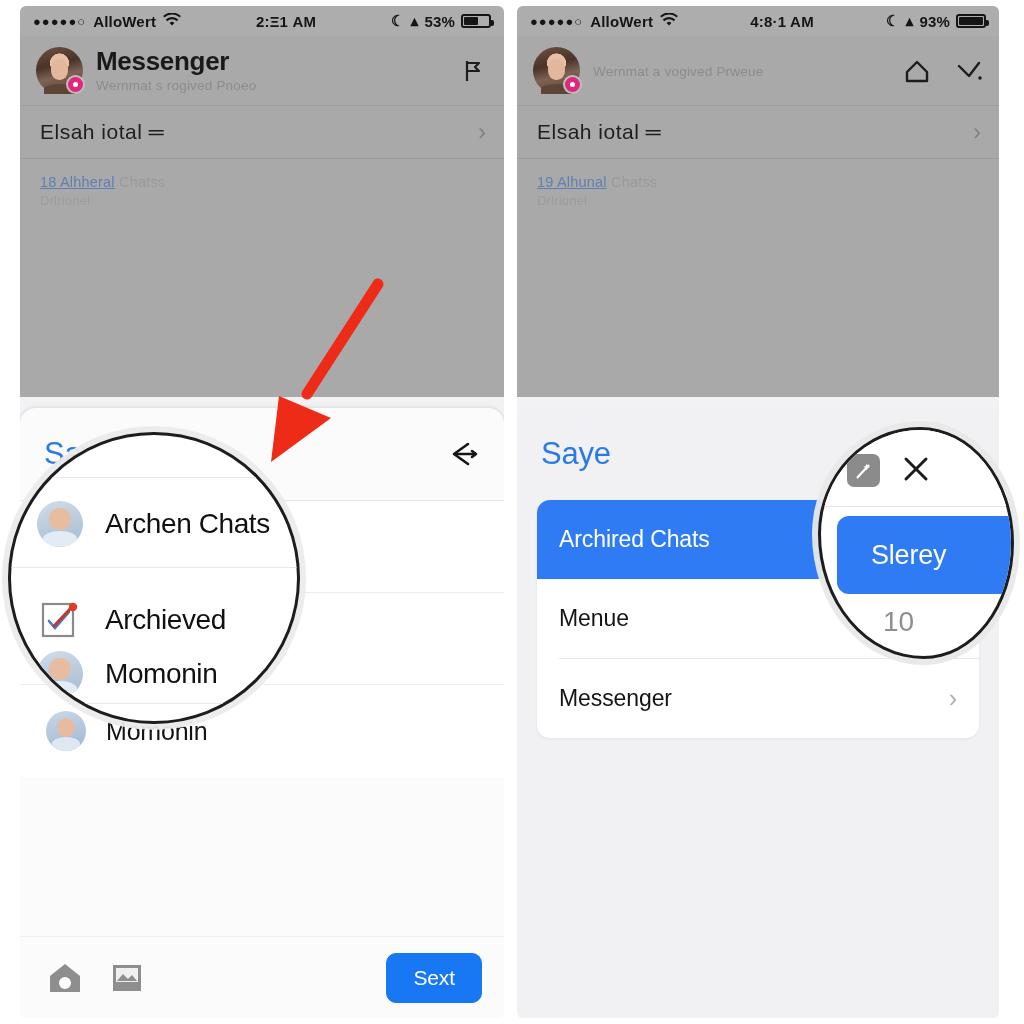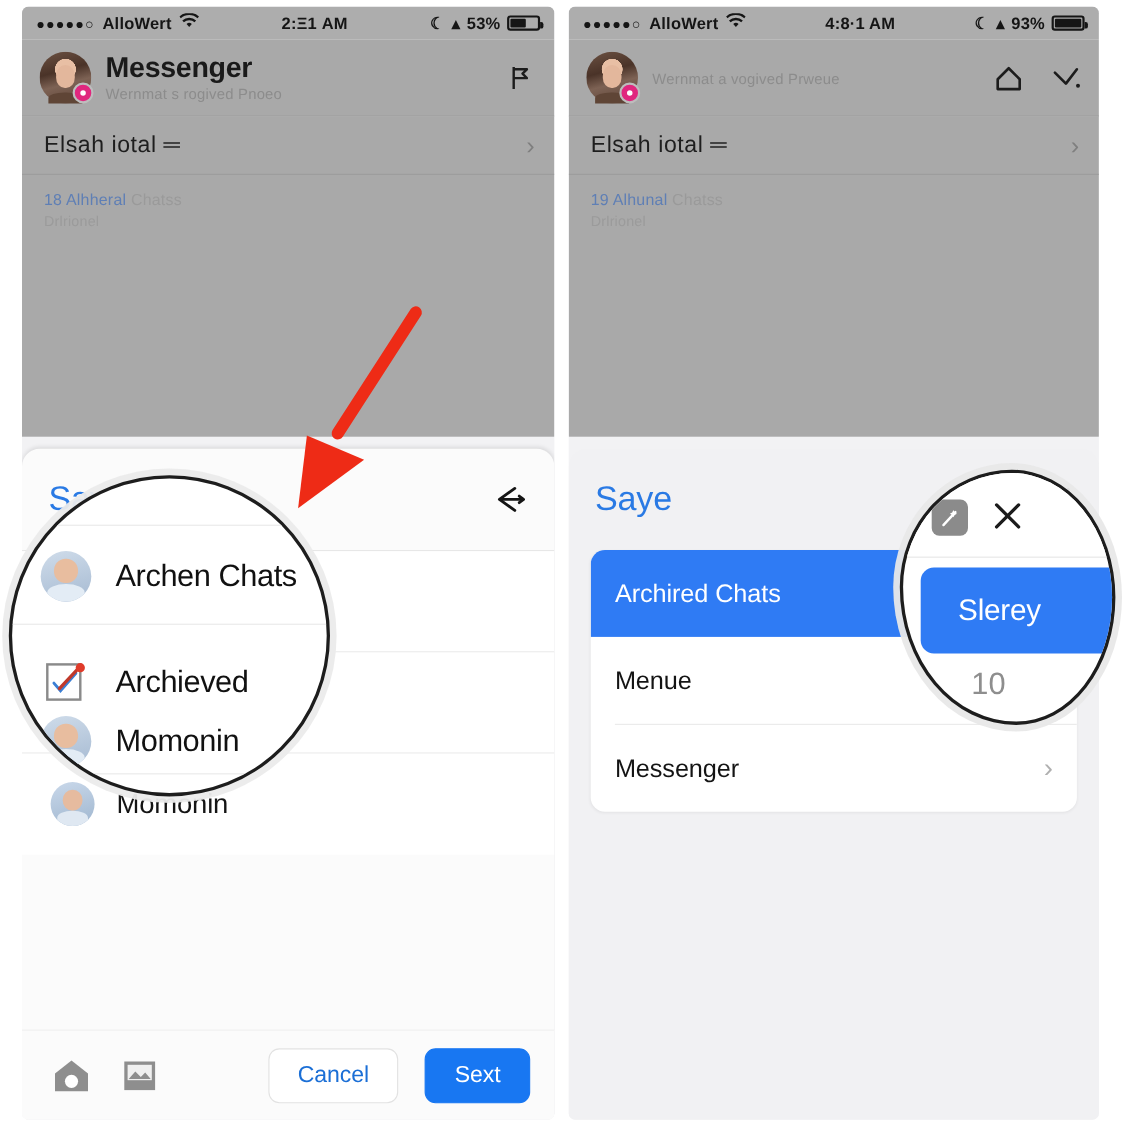--- a/index.html
+++ b/index.html
@@ -94,21 +94,21 @@
     height: 53px; display: flex; align-items: center;
     padding: 0 18px 0 20px;
     border-bottom: 1px solid #9b9b9b;
   }
   .search-text { flex: 1 1 auto; font-size: 21px; color: #1e1e1e; letter-spacing: .5px; }
   .chev-grey { color: #7f7f7f; font-size: 23px; line-height: 1; }
 
   
   .app-body { background: #a9a9a9; height: 238px; padding: 15px 20px 0; }
   .chats-line-1 { font-size: 14.5px; color: #9a9a9a; letter-spacing: .2px; }
-  .chats-line-1 b { color: #5f7fb5; font-weight: normal; }
+  .chats-line-1 b { color: #5f7fb5; font-weight: normal; text-decoration: underline; }
   .chats-line-2 { font-size: 13px; color: #9b9b9b; margin-top: 3px; letter-spacing: .2px; }
 
   
   .sheet {
     position: absolute; left: 0; right: 0;
     background: #fbfbfb;
     border-radius: 16px 16px 0 0;
   }
   .sheet-left  { top: 402px; bottom: 0; box-shadow: 0 -1px 4px rgba(0,0,0,.10); }
   .sheet-right { top: 402px; bottom: 0; background: #f1f1f3; }
@@ -346,21 +346,20 @@
           </svg>
         </span>
         <span class="tool-ico">
           <svg viewBox="0 0 38 38" width="38" height="38">
             <rect x="5" y="6" width="28" height="26" fill="#8e8e8e"></rect>
             <rect x="8" y="9" width="22" height="14" fill="#f0f0f0"></rect>
             <path d="M9 22l6-7 5 5 4-4 5 6z" fill="#8e8e8e"></path>
           </svg>
         </span>
         <span class="tb-spacer"></span>
-        <button class="btn">Cancel</button>
         <button class="btn btn-primary">Sext</button>
       </div>
     </div>
 
     <svg class="arrow-svg" viewBox="0 0 160 200">
       <path d="M143 8 L72 118" stroke="#ee2b16" stroke-width="11" stroke-linecap="round" fill="none"></path>
       <path d="M36 186 L44 120 L96 142 Z" fill="#ee2b16"></path>
     </svg>
   </div>
 

